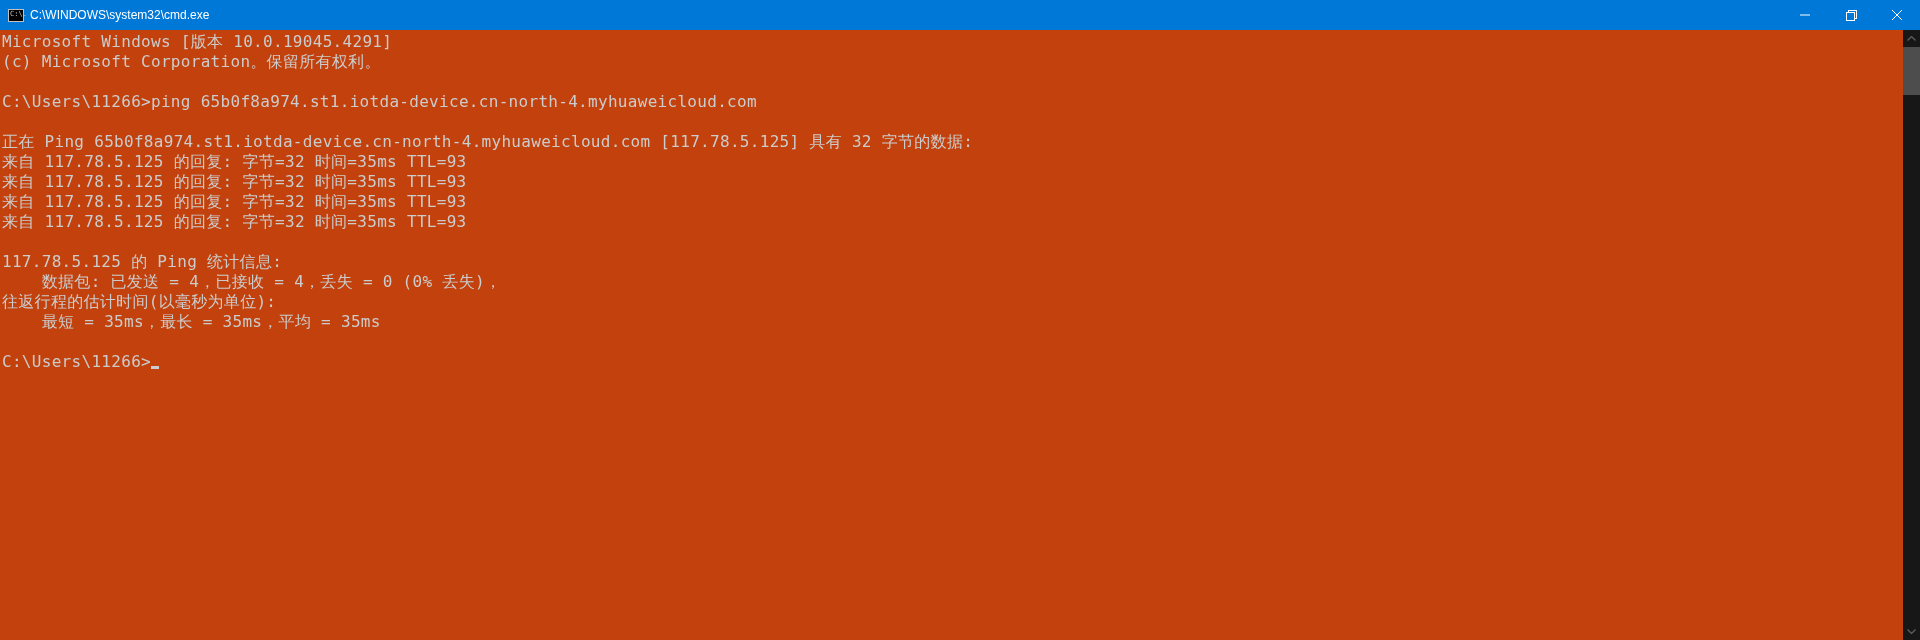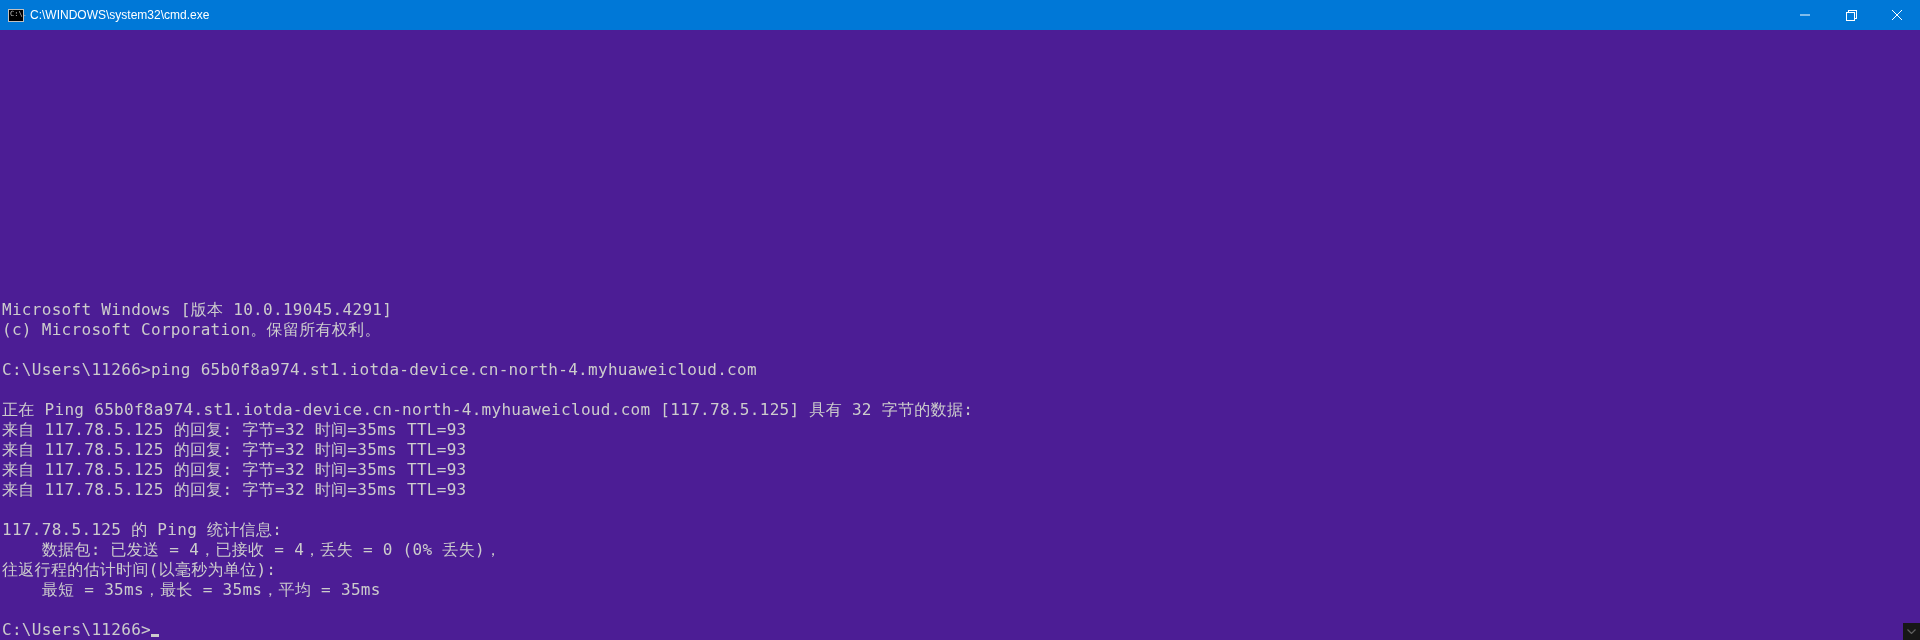--- a/index.html
+++ b/index.html
@@ -69,23 +69,22 @@
     align-items: center;
     justify-content: center;
     color: #fff;
   }
   .win-btn svg {
     display: block;
   }
   .client {
     flex: 1 1 auto;
     display: flex;
-    background: #4c1d95;
+    background: #c2410c;
     position: relative;
-    align-items: flex-end;
   }
   .terminal {
     flex: 1 1 auto;
     color: #cccccc;
     font-size: 16px;
     line-height: 20px;
     letter-spacing: 0.3px;
     white-space: pre;
     padding: 2px 0 0 2px;
     overflow: hidden;

